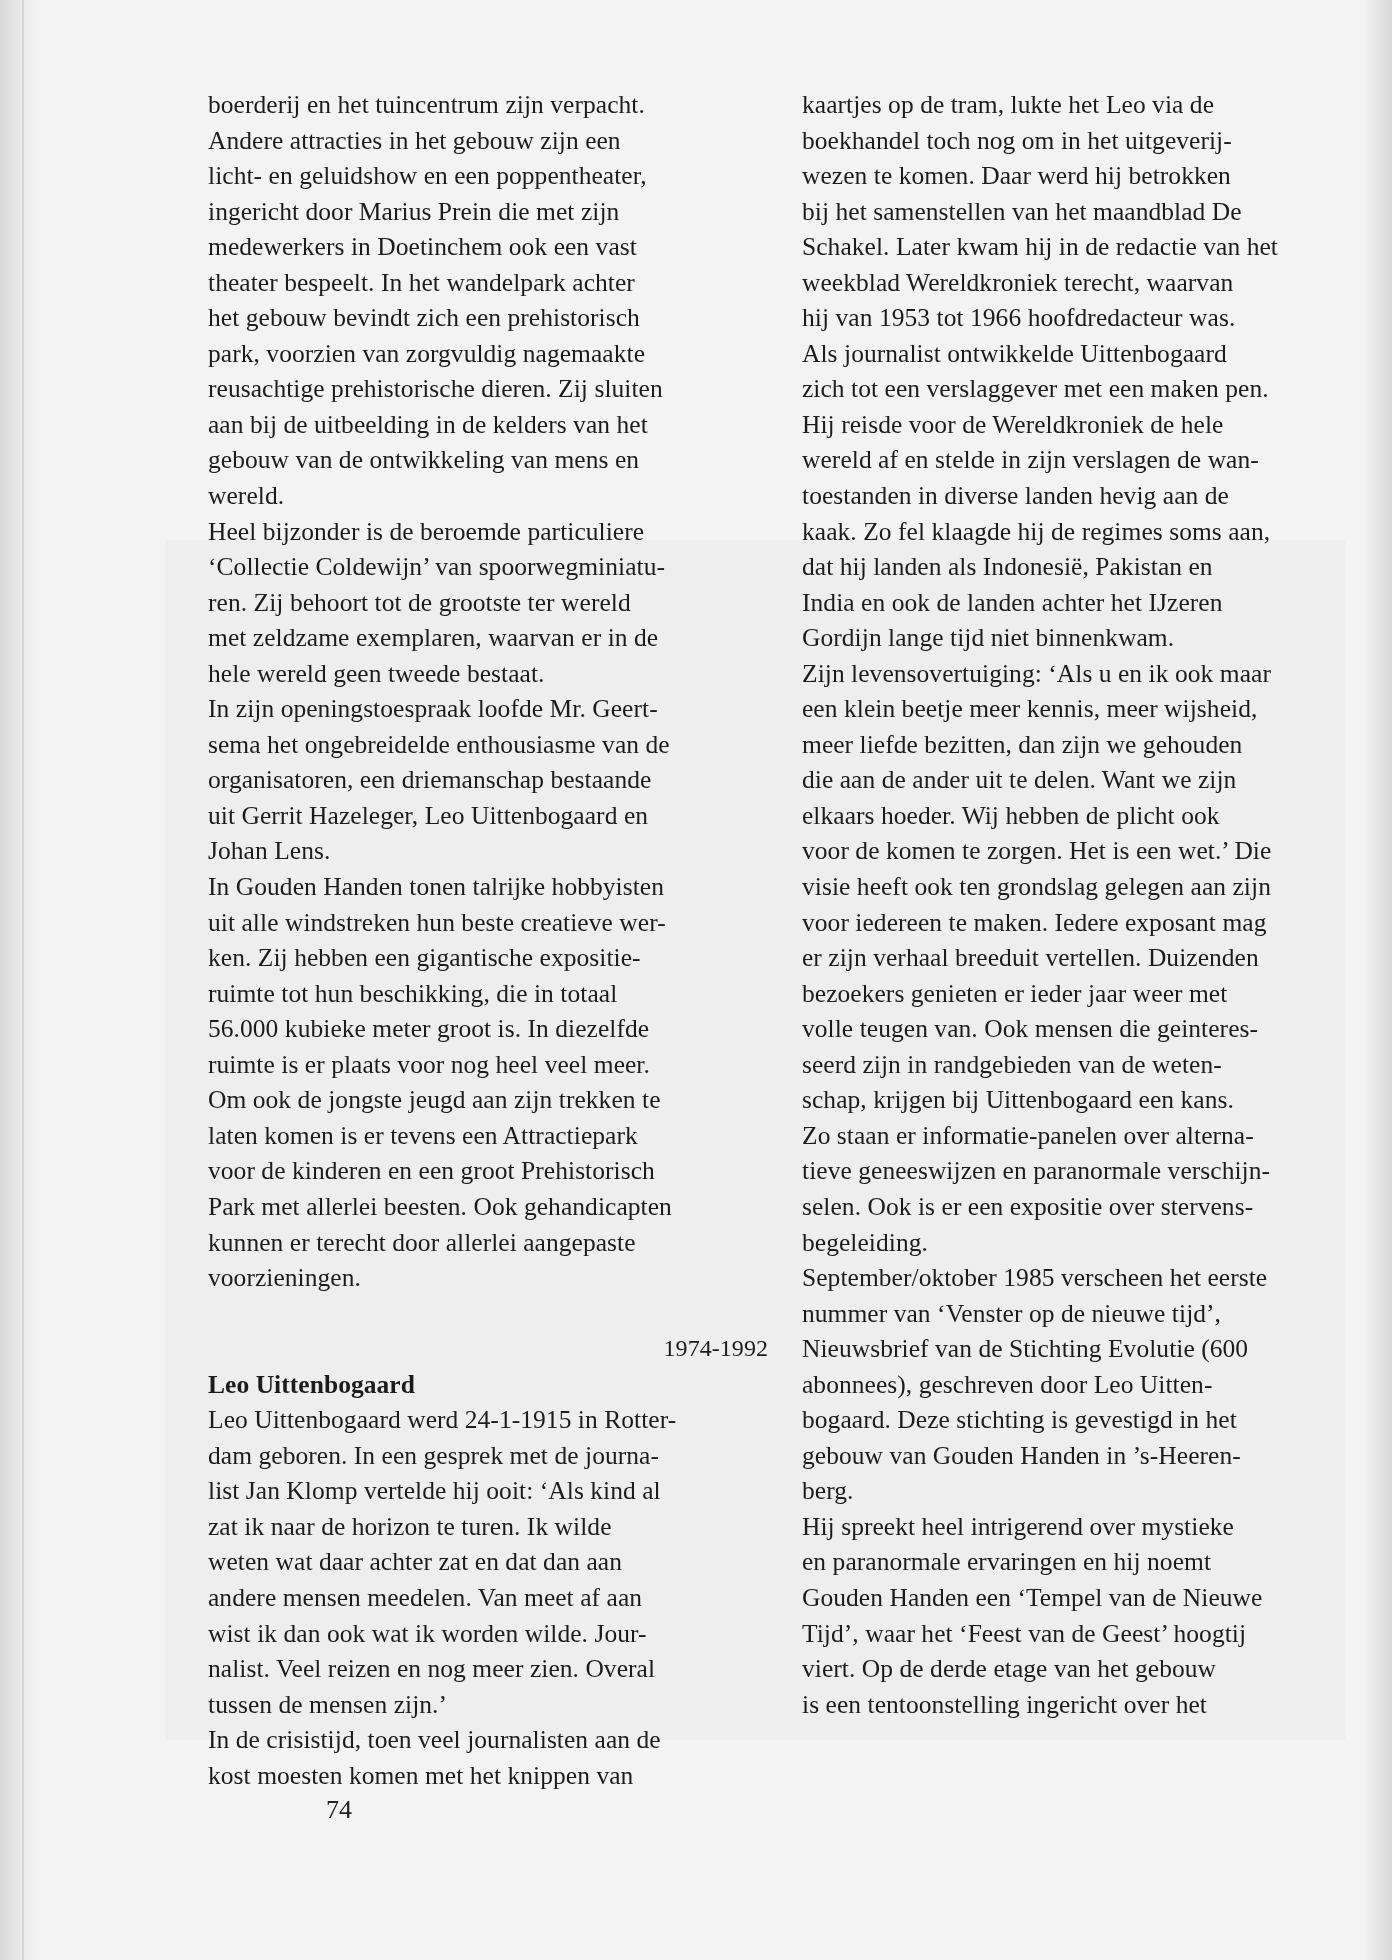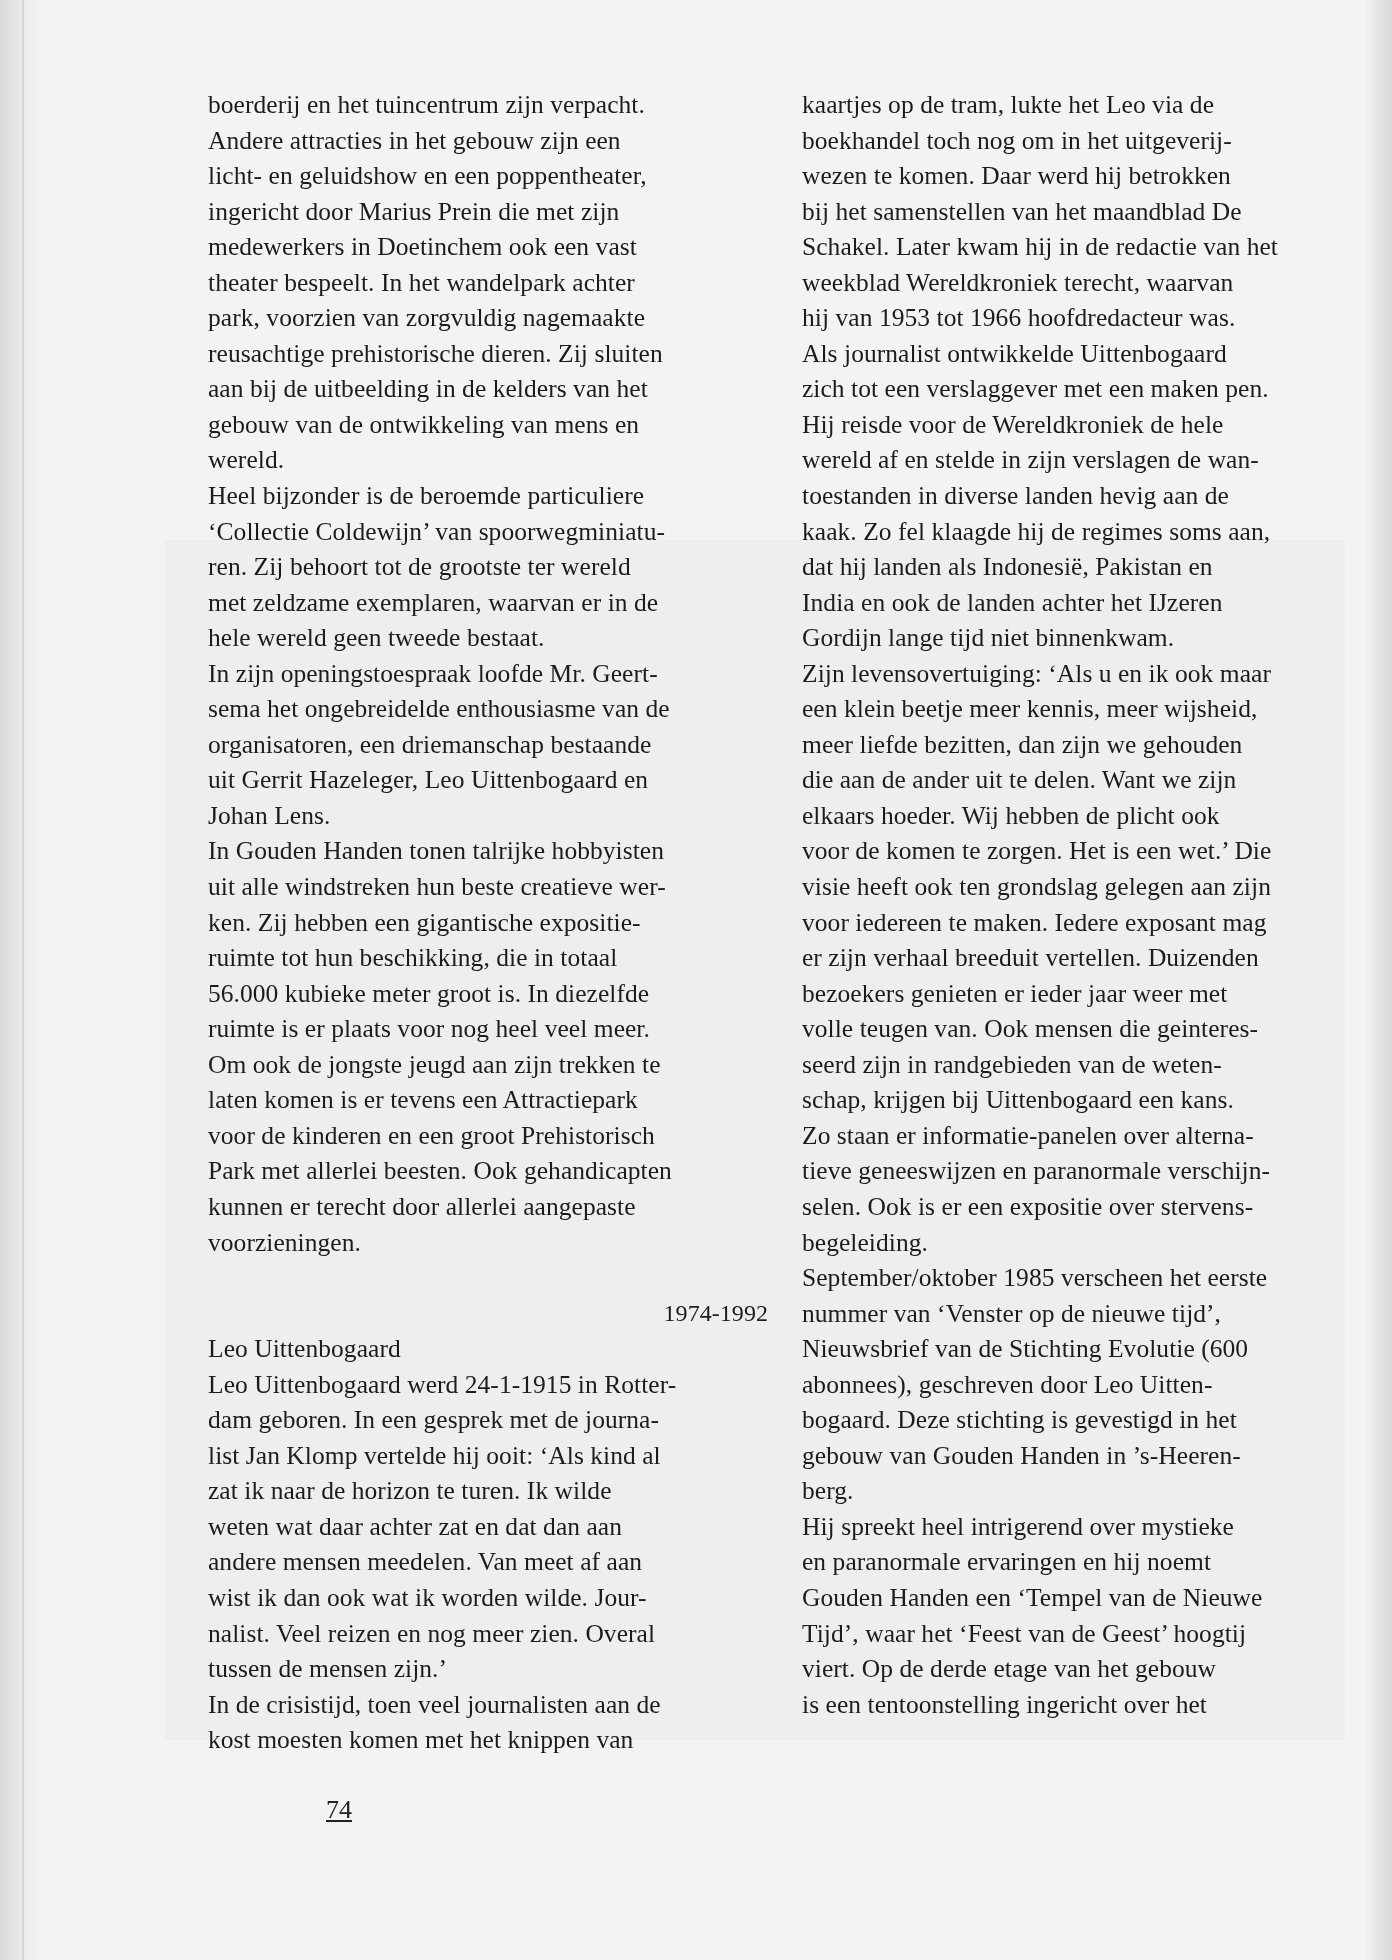--- a/index.html
+++ b/index.html
@@ -61,47 +61,47 @@
     height: 35.55px;
     font-weight: normal;
     padding-left: 36px;
     font-size: 24px;
     text-align: right;
   }
   .heading-name {
     display: block;
     white-space: nowrap;
     height: 35.55px;
-    font-weight: normal;
+    font-weight: bold;
   }
   .page-number {
     position: absolute;
     left: 326px;
     top: 1795px;
     font-size: 26px;
     color: #222;
-    text-decoration: underline;
   }
 </style>
 </head>
 <body>
 
 <div class="gutter-shadow"></div>
 <div class="gutter-line"></div>
 <div class="right-edge"></div>
 <div class="page-tint"></div>
 
 <div class="column col-left">
   <div id="left-before">
       <span class="line">boerderij en het tuincentrum zijn verpacht.</span>
       <span class="line">Andere attracties in het gebouw zijn een</span>
       <span class="line">licht- en geluidshow en een poppentheater,</span>
       <span class="line">ingericht door Marius Prein die met zijn</span>
       <span class="line">medewerkers in Doetinchem ook een vast</span>
       <span class="line">theater bespeelt. In het wandelpark achter</span>
+      <span class="line">het gebouw bevindt zich een prehistorisch</span>
       <span class="line">park, voorzien van zorgvuldig nagemaakte</span>
       <span class="line">reusachtige prehistorische dieren. Zij sluiten</span>
       <span class="line">aan bij de uitbeelding in de kelders van het</span>
       <span class="line">gebouw van de ontwikkeling van mens en</span>
       <span class="line">wereld.</span>
       <span class="line">Heel bijzonder is de beroemde particuliere</span>
       <span class="line">‘Collectie Coldewijn’ van spoorwegminiatu-</span>
       <span class="line">ren. Zij behoort tot de grootste ter wereld</span>
       <span class="line">met zeldzame exemplaren, waarvan er in de</span>
       <span class="line">hele wereld geen tweede bestaat.</span>

